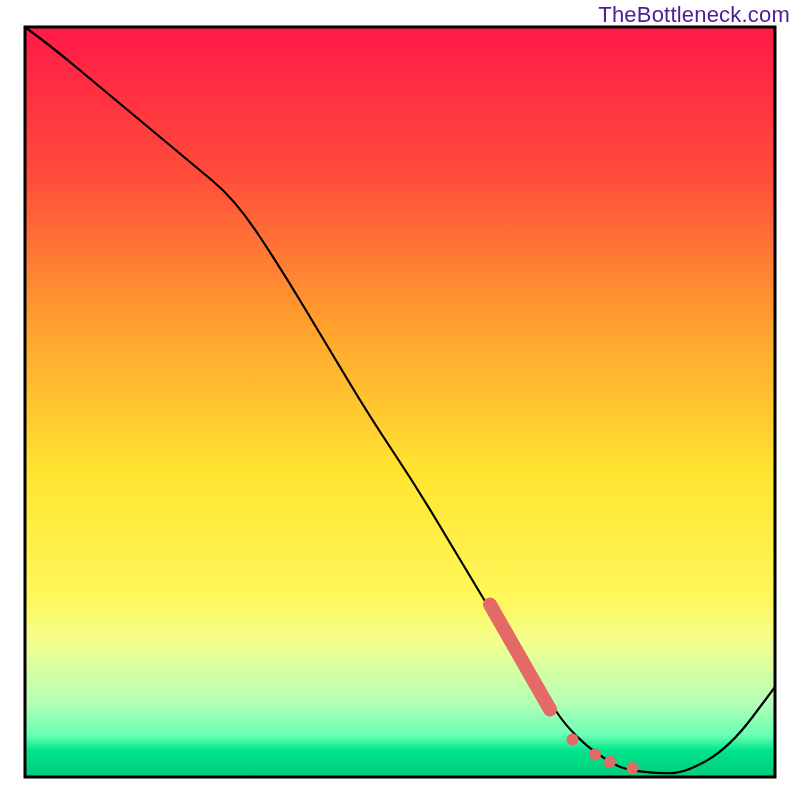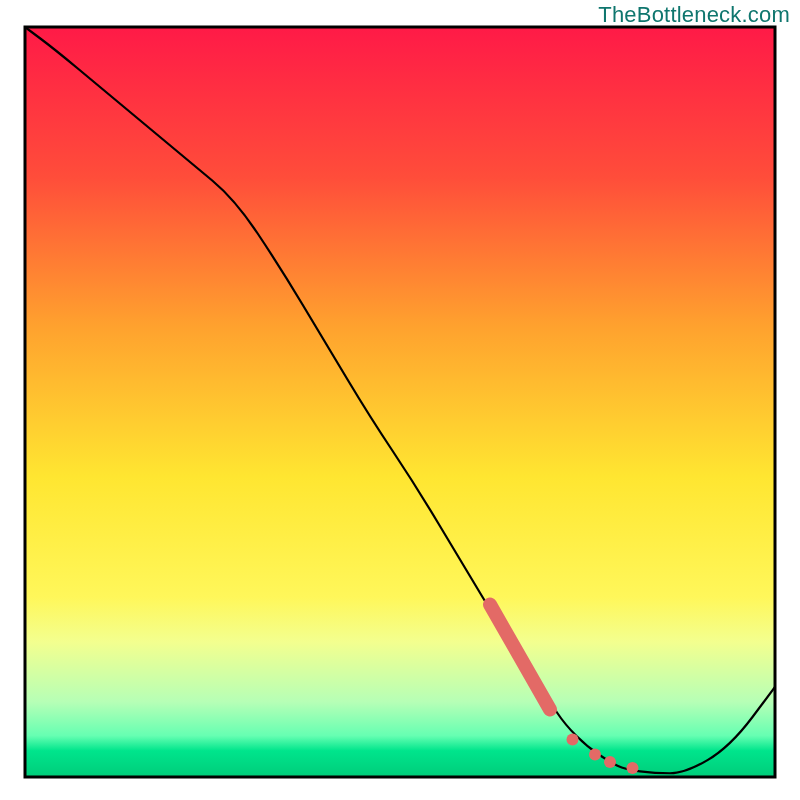--- a/index.html
+++ b/index.html
@@ -14,21 +14,21 @@
   .chart-wrap {
     position: relative;
     width: 800px;
     height: 800px;
   }
   .watermark {
     position: absolute;
     top: 2px;
     right: 10px;
     font-size: 22px;
-    color: #0f766e;
+    color: #4c1d95;
     font-weight: 400;
     letter-spacing: 0.2px;
     z-index: 3;
   }
   svg.chart {
     position: absolute;
     left: 0;
     top: 0;
     width: 800px;
     height: 800px;

